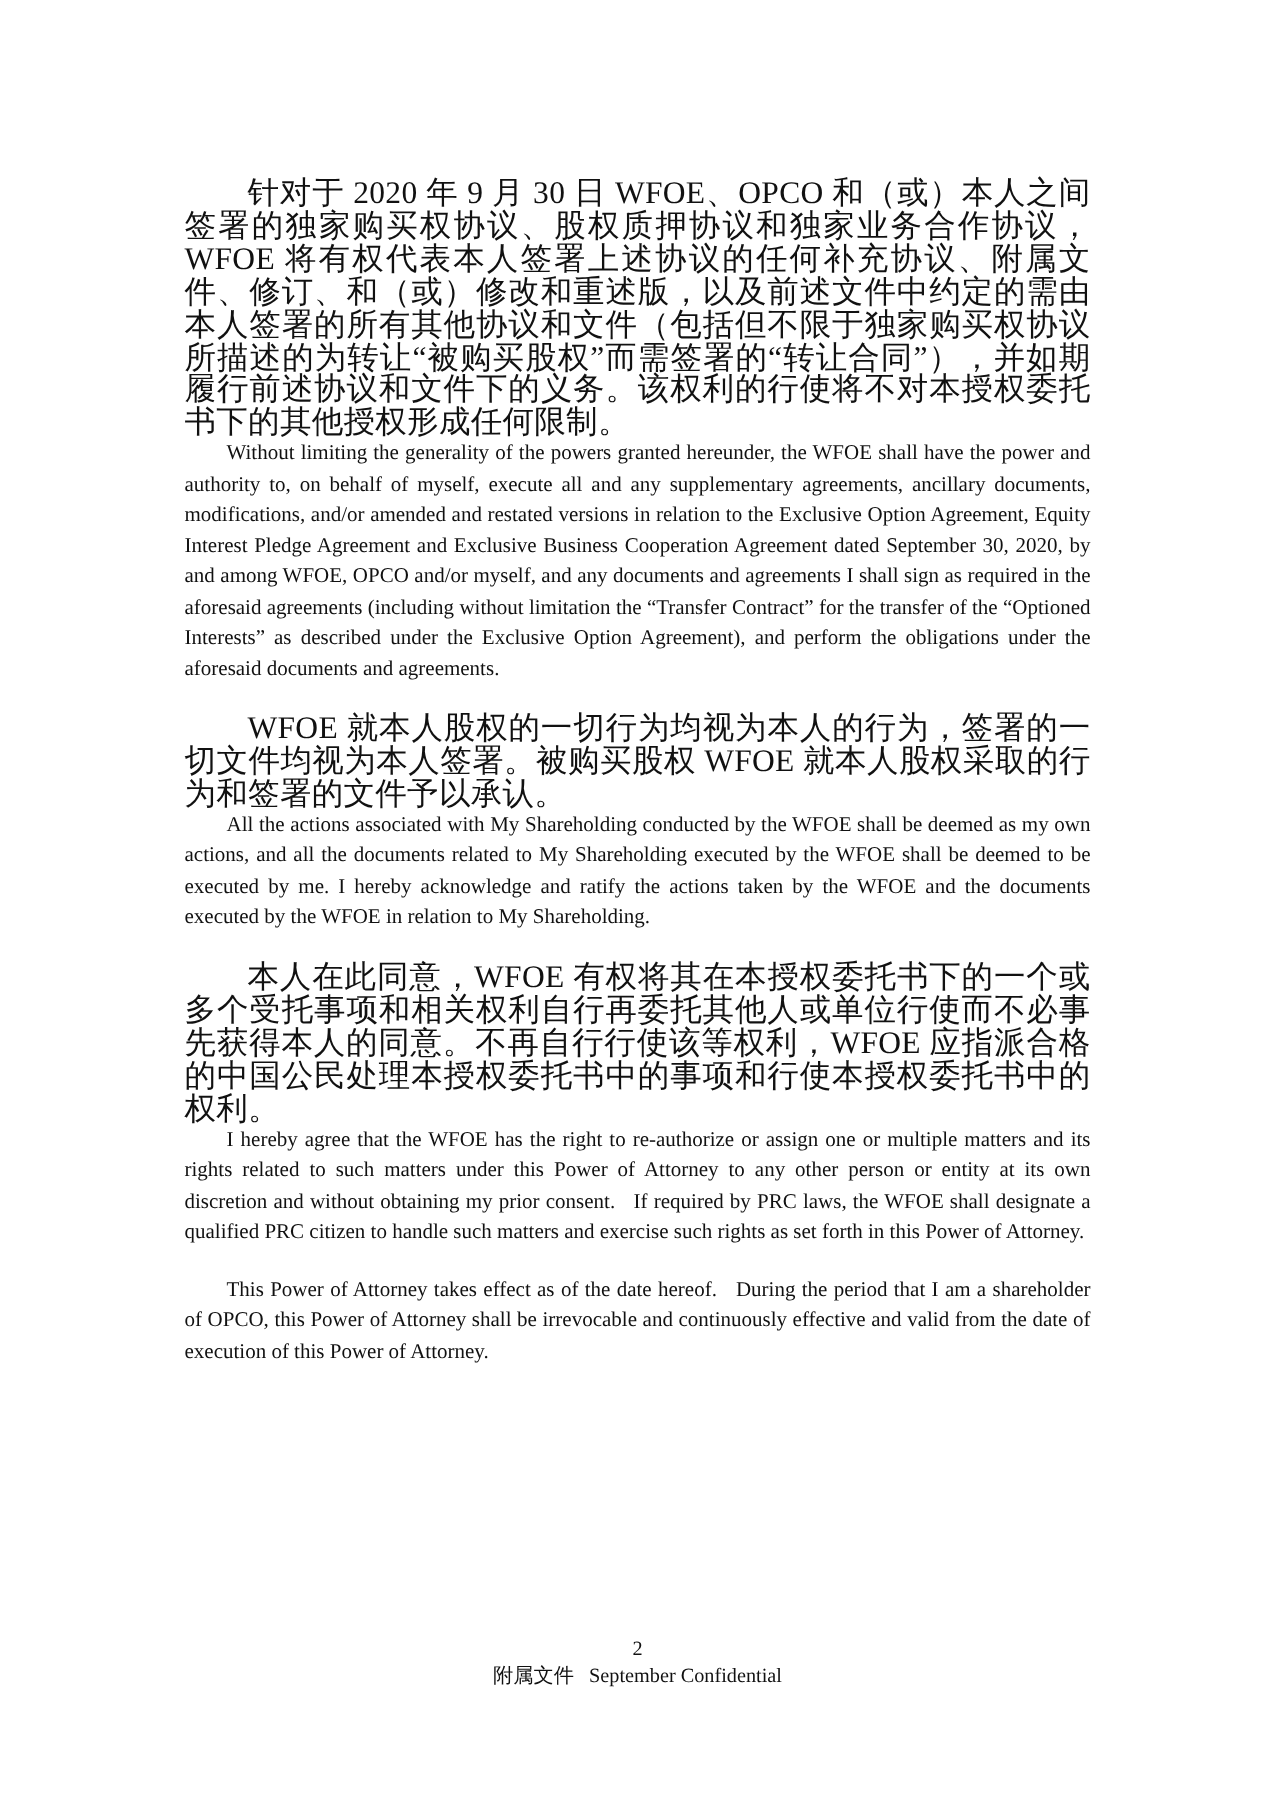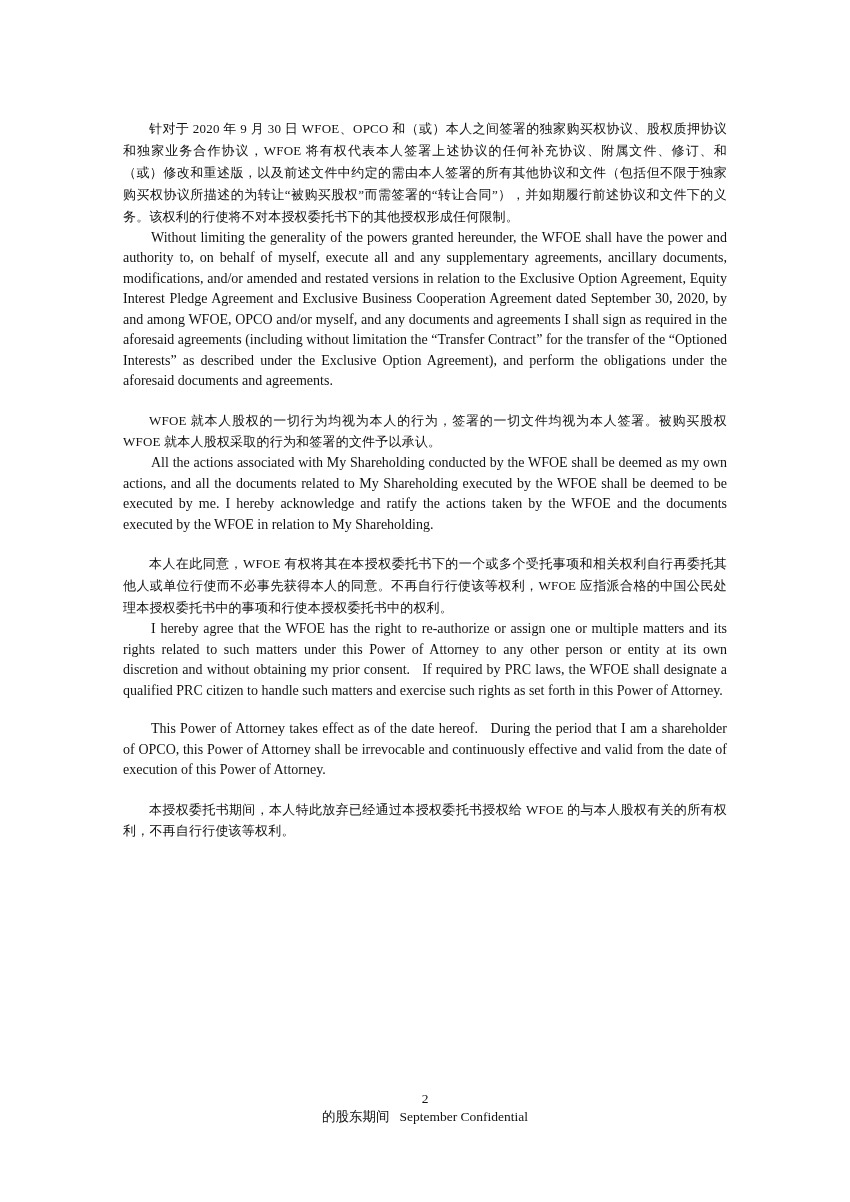--- a/index.html
+++ b/index.html
@@ -27,21 +27,21 @@
     margin: 0 0 18px 0;
   }
   .section:last-child {
     margin-bottom: 0;
   }
   p {
     margin: 0;
     text-indent: 2em;
   }
   p.zh {
-    font-size: 13px;
+    font-size: 21px;
     line-height: 21.9px;
     letter-spacing: 0.2px;
   }
   p.en {
     font-size: 14px;
     line-height: 20.5px;
     white-space: pre-wrap;
   }
   .footer {
     position: absolute;
@@ -79,24 +79,23 @@
     <div class="section">
       <p class="zh">本人在此同意，WFOE 有权将其在本授权委托书下的一个或多个受托事项和相关权利自行再委托其他人或单位行使而不必事先获得本人的同意。不再自行行使该等权利，WFOE 应指派合格的中国公民处理本授权委托书中的事项和行使本授权委托书中的权利。</p>
       <p class="en">I hereby agree that the WFOE has the right to re-authorize or assign one or multiple matters and its rights related to such matters under this Power of Attorney to any other person or entity at its own discretion and without obtaining my prior consent.   If required by PRC laws, the WFOE shall designate a qualified PRC citizen to handle such matters and exercise such rights as set forth in this Power of Attorney.</p>
     </div>
 
     <div class="section">
       <p class="en">This Power of Attorney takes effect as of the date hereof.   During the period that I am a shareholder of OPCO, this Power of Attorney shall be irrevocable and continuously effective and valid from the date of execution of this Power of Attorney.</p>
     </div>
 
     <div class="section">
-      <p class="zh">本授权委托书期间，本人特此放弃已经通过本授权委托书授权给 WFOE 的与本人股权有关的所有权利，不再自行行使该等权利。</p>
     </div>
 
   </div>
 
   <div class="footer">
     <div class="page-number">2</div>
     <div class="classification">
-      <span class="zh-label">的股东期间</span><span>September Confidential</span>
+      <span class="zh-label">附属文件</span><span>September Confidential</span>
     </div>
   </div>
 </div>
 
 </body></html>

